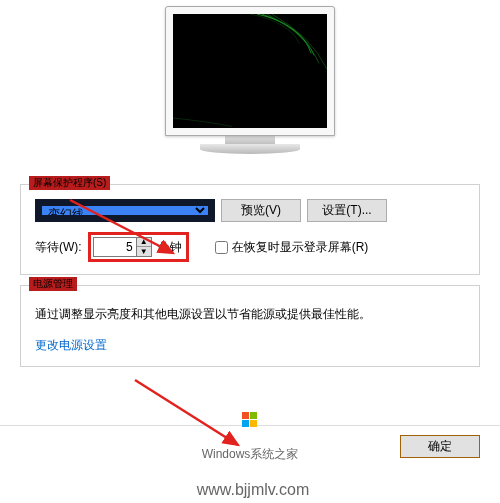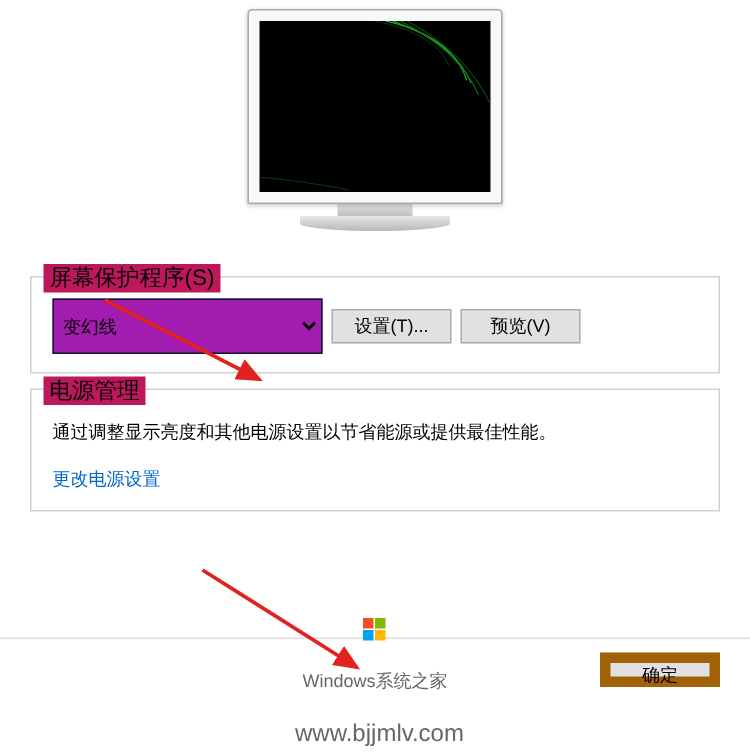--- a/index.html
+++ b/index.html
@@ -60,37 +60,37 @@
     .fieldset {
       border: 1px solid #d0d0d0;
       padding: 14px 14px 12px;
       margin: 0 0 10px 0;
       position: relative;
     }
     .fieldset-label {
       position: absolute;
       top: -9px;
       left: 8px;
-      background: #be185d;
+      background: #b91c1c;
       padding: 0 4px;
-      font-size: 15px;
+      font-size: 10px;
       text-align: center;
     }
     .row {
       display: flex;
       align-items: center;
       gap: 6px;
       margin-bottom: 10px;
     }
     .row:last-child { margin-bottom: 0; }
     select.combo {
       flex: 0 0 180px;
-      height: 37px;
-      border: 1px solid #0f172a;
-      background: #a21caf;
+      height: 23px;
+      border: 7px solid #0f172a;
+      background: #3b82f6;
       font: inherit;
       padding: 0 2px;
     }
     .btn {
       height: 23px;
       min-width: 80px;
       border: 1px solid #adadad;
       background: #e1e1e1;
       font: inherit;
       cursor: pointer;
@@ -150,21 +150,21 @@
       left: 0; right: 0;
       height: 42px;
       border-top: 1px solid #ddd;
       display: flex;
       justify-content: flex-end;
       align-items: center;
       padding-right: 20px;
       gap: 8px;
     }
     .ok-btn {
-      border: 7px solid #a16207;
+      border: 1px solid #a16207;
       background:#e1e1e1;
     }
     .arrow {
       position:absolute;
       pointer-events:none;
     }
     .arrow svg { display:block; }
     .watermark {
       position:absolute;
       bottom:4px; left:0; right:0;
@@ -203,24 +203,41 @@
     </div>
   </div>
 
   <div class="fieldset">
     <div class="fieldset-label">屏幕保护程序(S)</div>
 
     <div class="row">
       <select class="combo">
         <option>变幻线</option>
       </select>
+      <button class="btn">预览(V)</button>
       <button class="btn">设置(T)...</button>
-      <button class="btn">预览(V)</button>
     </div>
 
+    <div class="row">
+      <span>等待(W):</span>
+      <div class="wait-highlight">
+        <div class="spinner-wrap">
+          <input class="num" type="text" value="5" style="">
+          <div class="spin-btns">
+            <button>▲</button>
+            <button>▼</button>
+          </div>
+        </div>
+        <span class="unit-label">分钟</span>
+      </div>
+      <label class="chk-wrap">
+        <input type="checkbox" style="">
+        <span>在恢复时显示登录屏幕(R)</span>
+      </label>
+    </div>
   </div>
 
   <div class="fieldset">
     <div class="fieldset-label">电源管理</div>
     <div class="power-text">通过调整显示亮度和其他电源设置以节省能源或提供最佳性能。</div>
     <a class="link">更改电源设置</a>
   </div>
 
 </div>
 

